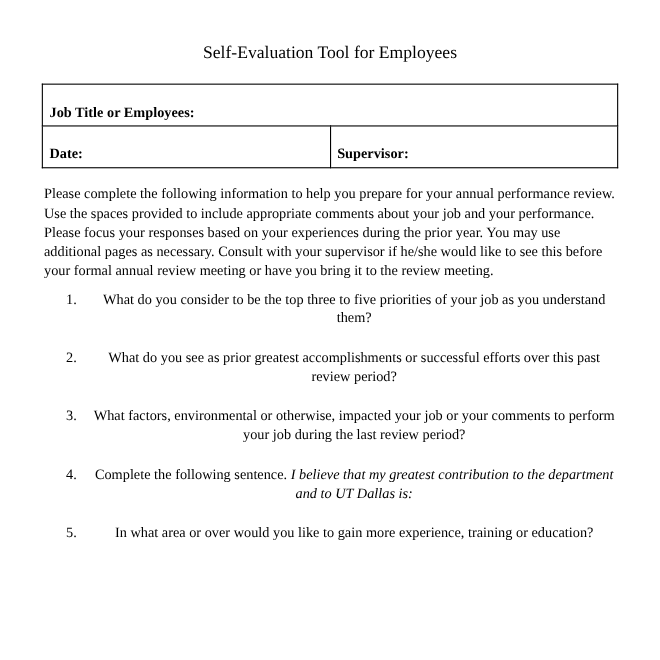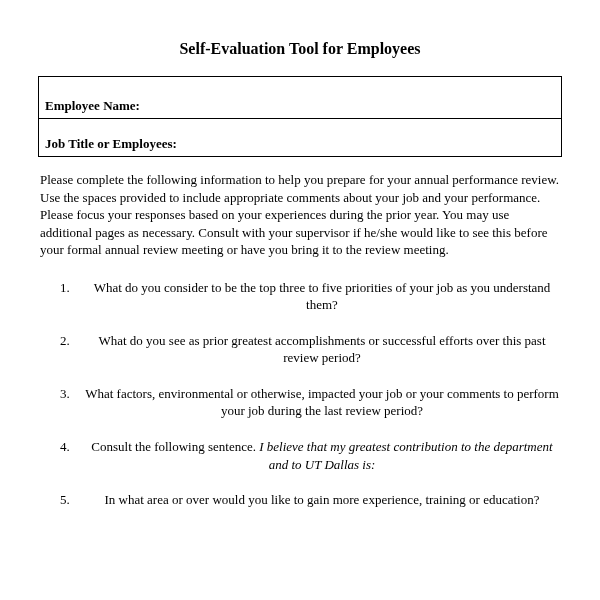--- a/index.html
+++ b/index.html
@@ -7,42 +7,42 @@
       font-family: "Times New Roman", Times, serif;
       width: 600px;
       height: 600px;
       background: #fff;
       color: #000;
       font-size: 13px;
       padding: 40px 38px 20px 38px;
     }
     .title {
       text-align: center;
-      font-weight: bold;
+      font-weight: normal;
       font-size: 16px;
       margin-bottom: 18px;
     }
     .info-table {
       width: 100%;
       border-collapse: collapse;
       margin-bottom: 14px;
     }
     .info-table td {
       border: 1px solid #000;
       vertical-align: bottom;
       font-weight: bold;
       font-size: 13px;
       height: 38px;
       padding: 0 6px 4px 6px;
     }
     .info-table .row1 td { height: 42px; }
     .instructions {
       font-size: 13px;
       line-height: 1.35;
-      margin-bottom: 20px;
+      margin-bottom: 8px;
       padding: 0 2px;
     }
     ol.questions {
       list-style: none;
       counter-reset: q;
       padding-left: 22px;
     }
     ol.questions li {
       counter-increment: q;
       position: relative;
@@ -60,32 +60,33 @@
     }
     .italic-part { font-style: italic; }
   </style>
 </head>
 <body>
 
 <div class="title">Self-Evaluation Tool for Employees</div>
 
 <table class="info-table">
   <tbody>
-      <tr class="row1">
-    <td colspan="2">Employee Name:</td>
+  <tr>
+    <td colspan="2">Job Title or Employees:</td>
   </tr>
   <tr>
-    <td colspan="2">Job Title or Employees:</td>
+    <td style="width:50%">Date:</td>
+    <td style="width:50%">Supervisor:</td>
   </tr>
 </tbody>
   </table>
 
 <p class="instructions">Please complete the following information to help you prepare for your annual performance review.  Use the spaces provided to include appropriate comments about your job and your performance. Please focus your responses based on your experiences during the prior year. You may use additional pages as necessary. Consult with your supervisor if he/she would like to see this before your formal annual review meeting or have you bring it to the review meeting.</p>
 
 <ol class="questions">
   <li>What do you consider to be the top three to five priorities of your job as you understand them?</li>
   <li>What do you see as prior greatest accomplishments or successful efforts over this past review period?</li>
   <li>What factors, environmental or otherwise, impacted your job or your comments to perform your job during the last review period?</li>
   <li>
-    <span>Consult the following sentence.  </span><span class="italic-part">I believe that my greatest contribution to the department and to UT Dallas is:</span>
+    <span>Complete the following sentence.  </span><span class="italic-part">I believe that my greatest contribution to the department and to UT Dallas is:</span>
   </li>
   <li>In what area or over would you like to gain more experience, training or education?</li>
 </ol>
 
 </body></html>

